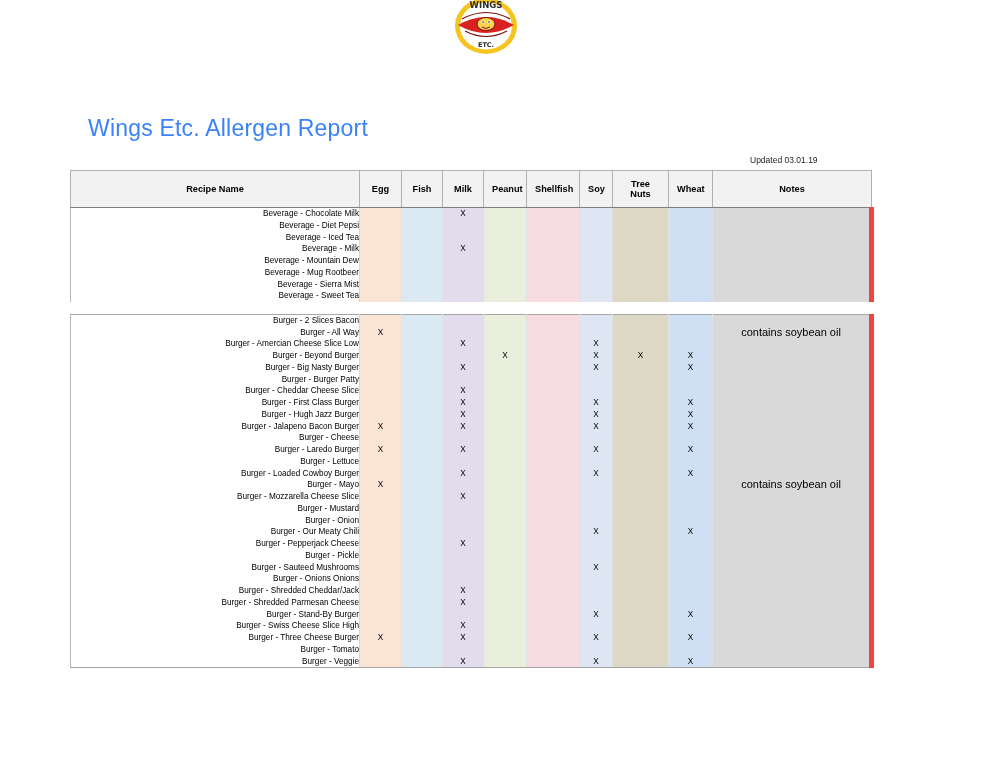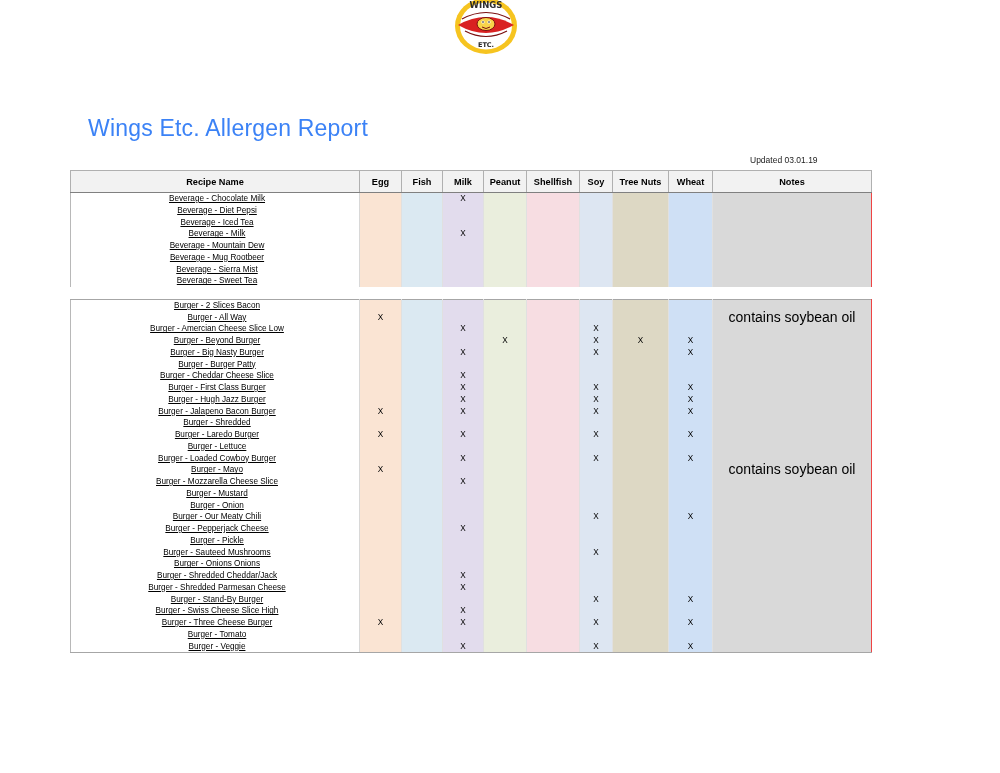--- a/index.html
+++ b/index.html
@@ -75,49 +75,48 @@
     width: 801px;
     font-size: 8.2px;
     font-family: "Liberation Sans", sans-serif;
   }
   table.allergen th {
     background: #f2f2f2;
     border: 1px solid #b0b0b0;
     font-size: 9.2px;
     font-weight: 700;
     height: 19px;
-    padding: 1px;
+    padding: 8px;
     text-align: center;
     color: #000;
     margin-top: 40px;
   }
   table.allergen td {
     border-left: 1px solid #e0e0e0;
     border-right: 1px solid #e0e0e0;
     height: 11.75px;
     padding: 0;
     text-align: center;
     vertical-align: middle;
     font-size: 8.2px;
     line-height: 11.75px;
   }
   table.allergen td.name {
-    text-align: center;
+    text-align: right;
     padding-left: 4px;
     background: #ffffff;
     border-left: 1px solid #b8b8b8;
     border-right: 1px solid #d8d8d8;
     white-space: nowrap;
-    text-decoration: underline;
   }
   table.allergen td.notes {
     text-align: center;
     background: #d9d9d9;
-    border-right: 1px solid #ef4444;
-    font-size: 14px;
+    border-right: 5px solid #ef4444;
+    font-size: 11px;
   }
   
   .c-egg      { background: #fae4d3; }
   .c-fish     { background: #dbe9f2; }
   .c-milk     { background: #e2dced; }
   .c-peanut   { background: #eaeedd; }
   .c-shellfish{ background: #f7dde2; }
   .c-soy      { background: #dde6f2; }
   .c-treenuts { background: #ddd8c4; }
   .c-wheat    { background: #cfe0f5; }
@@ -432,21 +431,21 @@
           <td class="c-fish"></td>
           <td class="c-milk">X</td>
           <td class="c-peanut"></td>
           <td class="c-shellfish"></td>
           <td class="c-soy">X</td>
           <td class="c-treenuts"></td>
           <td class="c-wheat">X</td>
           <td class="notes"></td>
         </tr>
         <tr>
-          <td class="name">Burger - Shredded</td>
+          <td class="name">Burger - Cheese</td>
           <td class="c-egg"></td>
           <td class="c-fish"></td>
           <td class="c-milk"></td>
           <td class="c-peanut"></td>
           <td class="c-shellfish"></td>
           <td class="c-soy"></td>
           <td class="c-treenuts"></td>
           <td class="c-wheat"></td>
           <td class="notes"></td>
         </tr>

